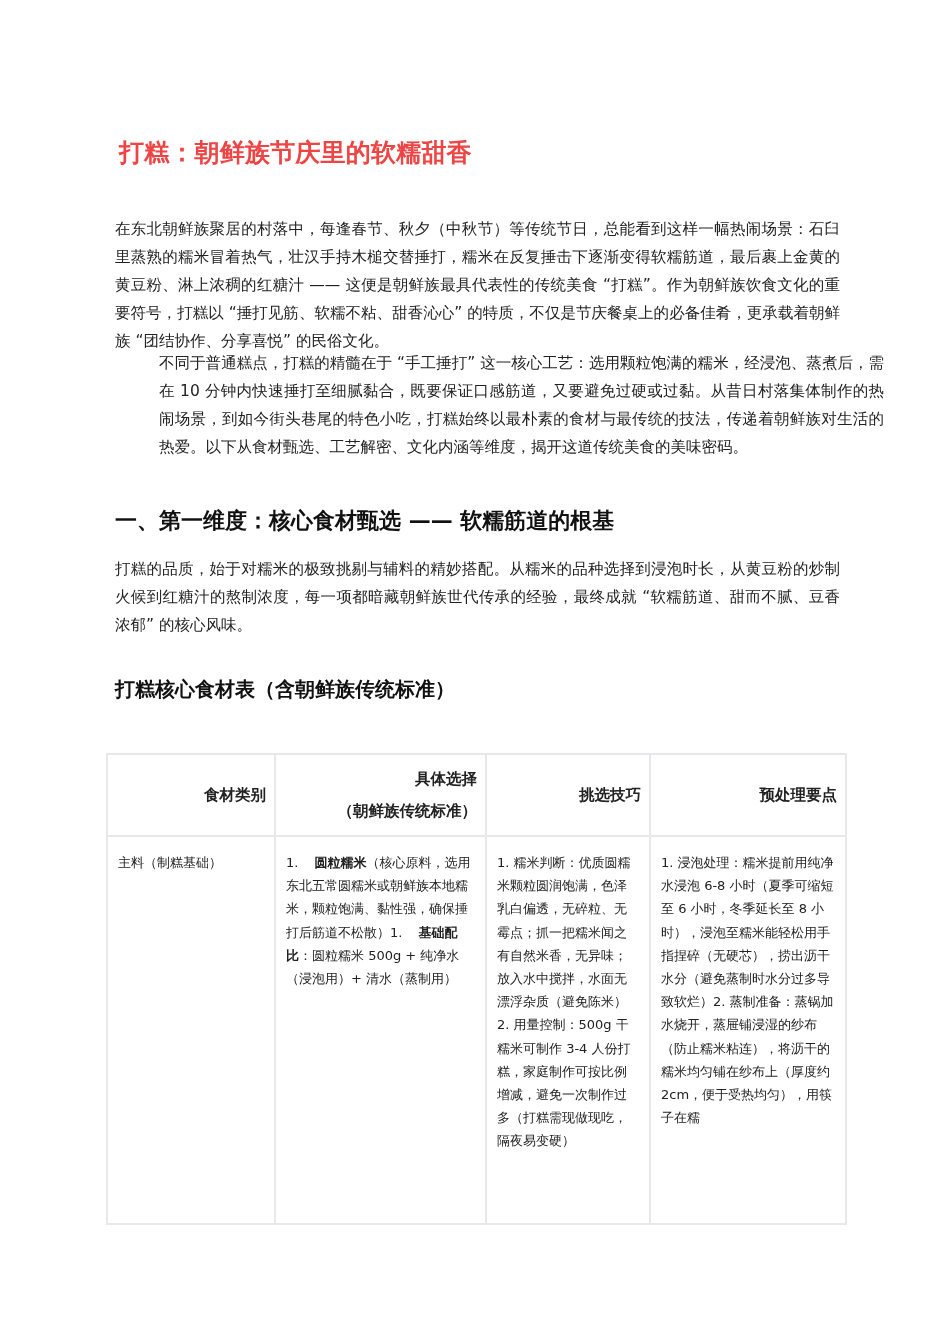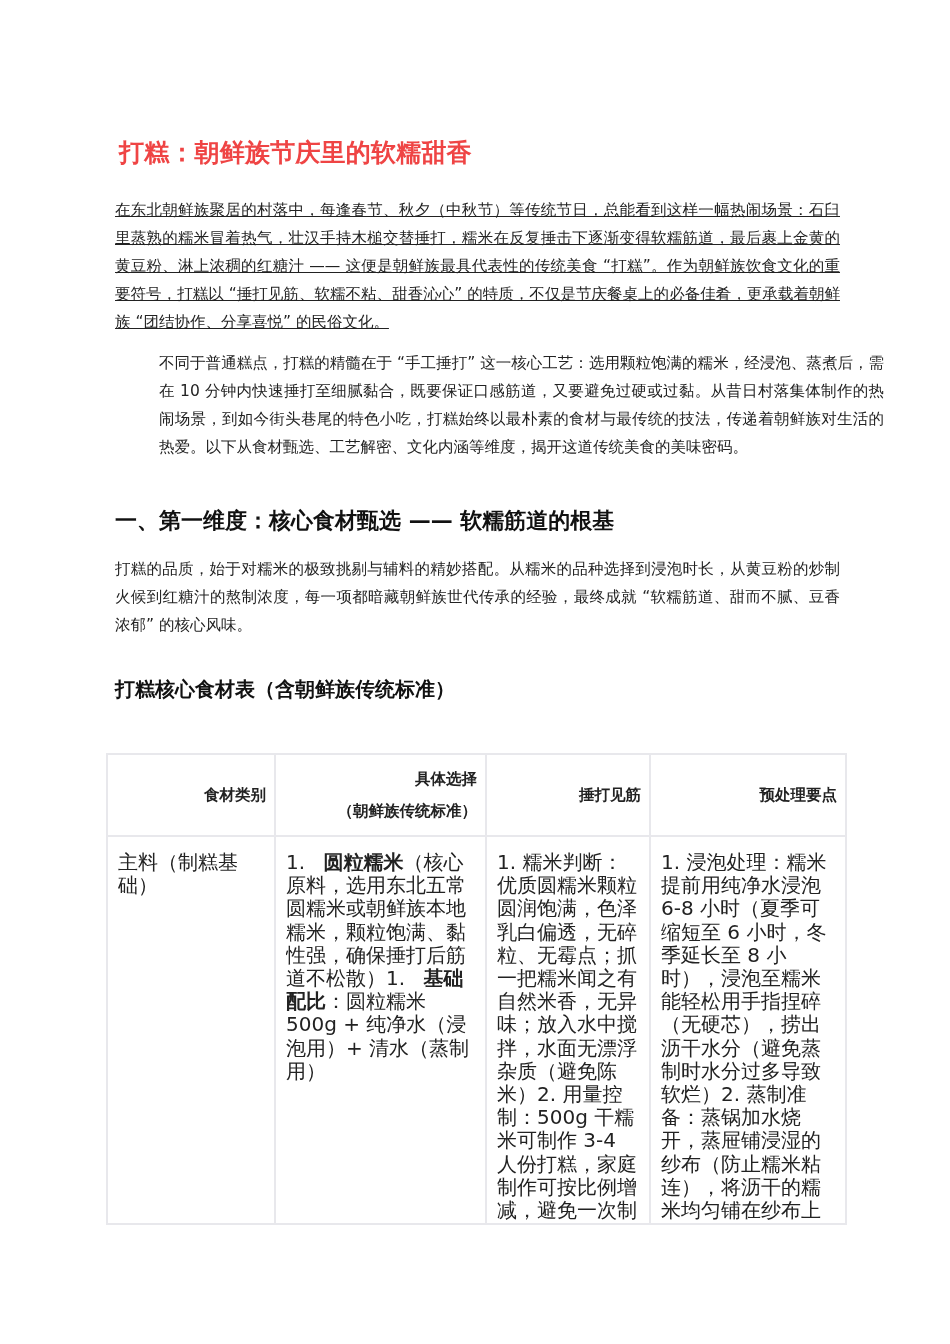--- a/index.html
+++ b/index.html
@@ -35,33 +35,33 @@
   table.food th, table.food td {
     border: 2px solid #e8e8ec;
     vertical-align: top;
     color: #222;
   }
   table.food th {
     height: 80px; font-weight: 700; text-align: right; vertical-align: middle;
     line-height: 32px; font-size: 15.5px; padding: 0 8px;
   }
   table.food td {
-    padding: 14px 10px 0 10px; line-height: 23.2px; font-size: 20px;
+    padding: 14px 10px 0 10px; line-height: 23.2px; font-size: 13px;
     height: 372px; overflow: hidden;
   }
   .cell-clip { height: 372px; overflow: hidden; }
   b { font-weight: 700; margin-left: 12px; }
 </style>
 </head>
 <body>
 
 <div class="page">
   <h1>打糕：朝鲜族节庆里的软糯甜香</h1>
 
-  <p class="p" style="top:196px;text-decoration:underline;">在东北朝鲜族聚居的村落中，每逢春节、秋夕（中秋节）等传统节日，总能看到这样一幅热闹场景：石臼里蒸熟的糯米冒着热气，壮汉手持木槌交替捶打，糯米在反复捶击下逐渐变得软糯筋道，最后裹上金黄的黄豆粉、淋上浓稠的红糖汁 —— 这便是朝鲜族最具代表性的传统美食 “打糕”。作为朝鲜族饮食文化的重要符号，打糕以 “捶打见筋、软糯不粘、甜香沁心” 的特质，不仅是节庆餐桌上的必备佳肴，更承载着朝鲜族 “团结协作、分享喜悦” 的民俗文化。</p>
+  <p class="p" style="top:215px;">在东北朝鲜族聚居的村落中，每逢春节、秋夕（中秋节）等传统节日，总能看到这样一幅热闹场景：石臼里蒸熟的糯米冒着热气，壮汉手持木槌交替捶打，糯米在反复捶击下逐渐变得软糯筋道，最后裹上金黄的黄豆粉、淋上浓稠的红糖汁 —— 这便是朝鲜族最具代表性的传统美食 “打糕”。作为朝鲜族饮食文化的重要符号，打糕以 “捶打见筋、软糯不粘、甜香沁心” 的特质，不仅是节庆餐桌上的必备佳肴，更承载着朝鲜族 “团结协作、分享喜悦” 的民俗文化。</p>
   <p class="p" style="top:349px;margin-left:44px;">不同于普通糕点，打糕的精髓在于 “手工捶打” 这一核心工艺：选用颗粒饱满的糯米，经浸泡、蒸煮后，需在 10 分钟内快速捶打至细腻黏合，既要保证口感筋道，又要避免过硬或过黏。从昔日村落集体制作的热闹场景，到如今街头巷尾的特色小吃，打糕始终以最朴素的食材与最传统的技法，传递着朝鲜族对生活的热爱。以下从食材甄选、工艺解密、文化内涵等维度，揭开这道传统美食的美味密码。</p>
 
   <h2 style="top:506px;">一、第一维度：核心食材甄选 —— 软糯筋道的根基</h2>
 
   <p class="p" style="top:555px;">打糕的品质，始于对糯米的极致挑剔与辅料的精妙搭配。从糯米的品种选择到浸泡时长，从黄豆粉的炒制火候到红糖汁的熬制浓度，每一项都暗藏朝鲜族世代传承的经验，最终成就 “软糯筋道、甜而不腻、豆香浓郁” 的核心风味。</p>
 
   <h3 style="top:676px;">打糕核心食材表（含朝鲜族传统标准）</h3>
 </div>
 
 <table class="food">
@@ -71,21 +71,21 @@
     <col style="width:164px">
     <col style="width:196px">
   </colgroup>
   <thead>
     <tr>
       <th>食材类别</th>
       <th>
         <div>具体选择</div>
         <div>（朝鲜族传统标准）</div>
       </th>
-      <th>捶打见筋</th>
+      <th>挑选技巧</th>
       <th>预处理要点</th>
     </tr>
   </thead>
   <tbody>
     <tr>
       <td>
           <div class="cell-clip">主料（制糕基础）</div>
         </td>
       <td>
           <div class="cell-clip"><span>1. </span><b>圆粒糯米</b><span>（核心原料，选用东北五常圆糯米或朝鲜族本地糯米，颗粒饱满、黏性强，确保捶打后筋道不松散）1. </span><b>基础配比</b><span>：圆粒糯米 500g + 纯净水（浸泡用）+ 清水（蒸制用）</span></div>

